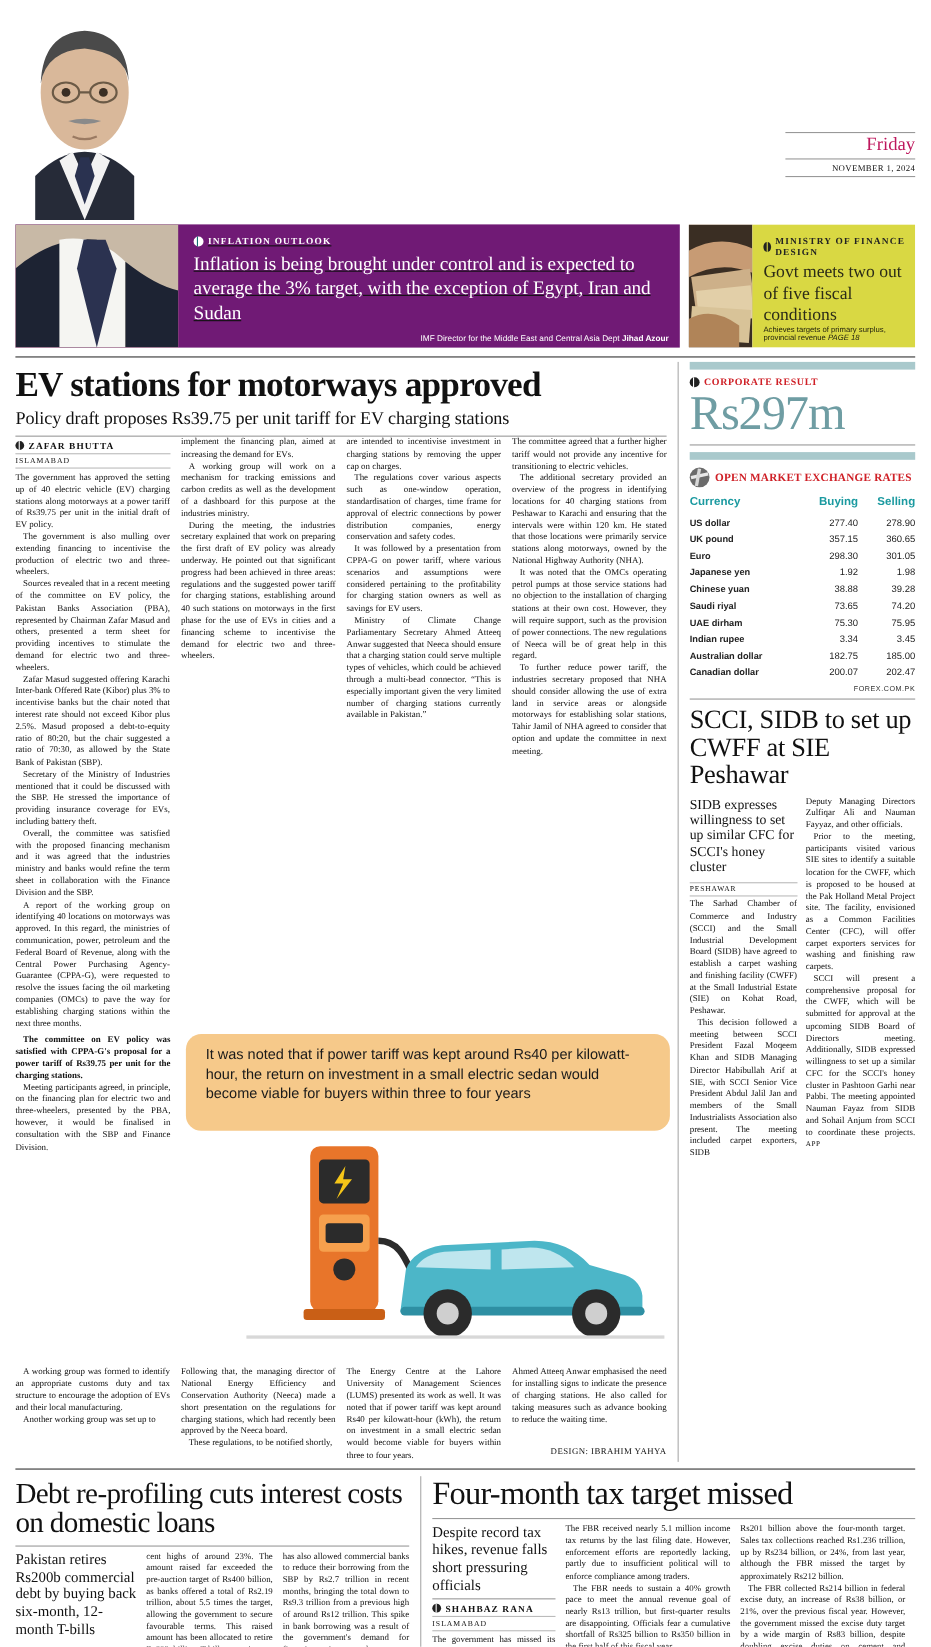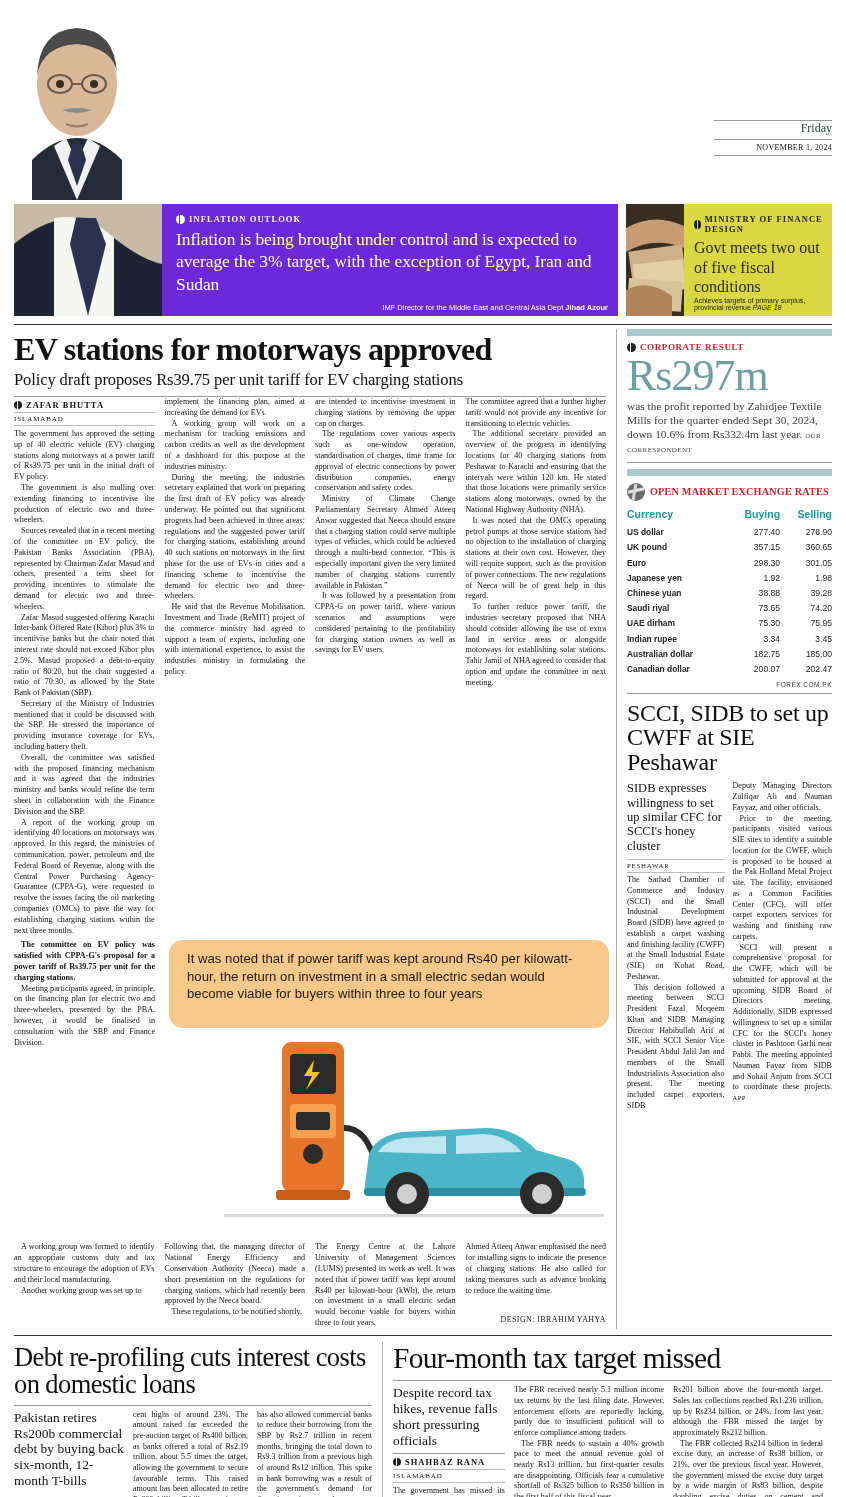--- a/index.html
+++ b/index.html
@@ -35,28 +35,28 @@
     font-family: "Liberation Serif", serif;
     font-size: 38px; color:#1a1a1a; font-variant: small-caps;
     letter-spacing:0px; line-height:1;
   }
   .logo-express {
     position:absolute; top:-2px; left:50%; margin-left:24px;
     font-family:"Liberation Sans", sans-serif;
     font-size:7px; color:#cc2127; letter-spacing:0.5px; font-weight:bold;
   }
   .dateblk { position:absolute; right:0; top:120px; width:118px; text-align:right; }
-  .dateblk .day { font-size:12px; color:#14532d; padding-bottom:3px;text-align:right; }
+  .dateblk .day { font-size:17px; color:#be185d; padding-bottom:3px;text-align:right; }
   .dateblk .rule { border-top:1px solid #999; }
   .dateblk .date { font-size:8px; letter-spacing:0.3px; padding:3px 0 3px; font-variant:small-caps; }
   .dateblk .rule2 { border-top:1px solid #999; }
 
   
   .banners { display:flex; gap:8px; height:112px; margin-top:4px; }
-  .banner-left { flex:0 0 604px; display:flex; background:#6d28d9; position:relative; overflow:hidden; }
+  .banner-left { flex:0 0 604px; display:flex; background:#701a75; position:relative; overflow:hidden;text-decoration:underline; }
   .banner-left .photo { flex:0 0 148px; position:relative; overflow:hidden; background:#b9a893; }
   .banner-left .bl-text { flex:1; padding:10px 12px 6px 14px; color:#fff; position:relative; }
   .kicker { font-family:"Liberation Serif", serif; font-size:8.5px; letter-spacing:1.1px;
             font-weight:bold; display:flex; align-items:center; gap:4px; margin-bottom:4px; }
   .kicker .globe { width:9px; height:9px; border-radius:50%; background:#fff; display:inline-block; position:relative;}
   .kicker .globe:after{content:"";position:absolute;left:3px;top:0;width:1.2px;height:9px;background:#0f6d72;}
   .banner-left h2 {
     margin:0; font-size:17.5px; font-weight:normal; line-height:1.28; letter-spacing:-0.1px;
   }
   .banner-credit { position:absolute; right:10px; bottom:4px; font-size:7.5px; font-family:"Liberation Sans", sans-serif; }
@@ -271,28 +271,27 @@
           <p>Zafar Masud suggested offering Karachi Inter-bank Offered Rate (Kibor) plus 3% to incentivise banks but the chair noted that interest rate should not exceed Kibor plus 2.5%. Masud proposed a debt-to-equity ratio of 80:20, but the chair suggested a ratio of 70:30, as allowed by the State Bank of Pakistan (SBP).</p>
           <p>Secretary of the Ministry of Industries mentioned that it could be discussed with the SBP. He stressed the importance of providing insurance coverage for EVs, including battery theft.</p>
           <p>Overall, the committee was satisfied with the proposed financing mechanism and it was agreed that the industries ministry and banks would refine the term sheet in collaboration with the Finance Division and the SBP.</p>
           <p>A report of the working group on identifying 40 locations on motorways was approved. In this regard, the ministries of communication, power, petroleum and the Federal Board of Revenue, along with the Central Power Purchasing Agency-Guarantee (CPPA-G), were requested to resolve the issues facing the oil marketing companies (OMCs) to pave the way for establishing charging stations within the next three months.</p>
         </div>
 
         <div class="lc">
           <p class="noind">implement the financing plan, aimed at increasing the demand for EVs.</p>
           <p>A working group will work on a mechanism for tracking emissions and carbon credits as well as the development of a dashboard for this purpose at the industries ministry.</p>
           <p>During the meeting, the industries secretary explained that work on preparing the first draft of EV policy was already underway. He pointed out that significant progress had been achieved in three areas: regulations and the suggested power tariff for charging stations, establishing around 40 such stations on motorways in the first phase for the use of EVs in cities and a financing scheme to incentivise the demand for electric two and three-wheelers.</p>
-          <p>He said that the Revenue Mobilisation, Investment and Trade (ReMIT) project of the commerce ministry had agreed to support a team of experts, including one with international experience, to assist the industries ministry in formulating the policy.</p>
         </div>
 
         <div class="lc">
           <p class="noind">are intended to incentivise investment in charging stations by removing the upper cap on charges.</p>
           <p>The regulations cover various aspects such as one-window operation, standardisation of charges, time frame for approval of electric connections by power distribution companies, energy conservation and safety codes.</p>
+          <p>It was followed by a presentation from CPPA-G on power tariff, where various scenarios and assumptions were considered pertaining to the profitability for charging station owners as well as savings for EV users.</p>
           <p>Ministry of Climate Change Parliamentary Secretary Ahmed Atteeq Anwar suggested that Neeca should ensure that a charging station could serve multiple types of vehicles, which could be achieved through a multi-bead connector. “This is especially important given the very limited number of charging stations currently available in Pakistan.”</p>
-          <p>It was followed by a presentation from CPPA-G on power tariff, where various scenarios and assumptions were considered pertaining to the profitability for charging station owners as well as savings for EV users.</p>
         </div>
 
         <div class="lc">
           <p class="noind">The committee agreed that a further higher tariff would not provide any incentive for transitioning to electric vehicles.</p>
           <p>The additional secretary provided an overview of the progress in identifying locations for 40 charging stations from Peshawar to Karachi and ensuring that the intervals were within 120 km. He stated that those locations were primarily service stations along motorways, owned by the National Highway Authority (NHA).</p>
           <p>It was noted that the OMCs operating petrol pumps at those service stations had no objection to the installation of charging stations at their own cost. However, they will require support, such as the provision of power connections. The new regulations of Neeca will be of great help in this regard.</p>
           <p>To further reduce power tariff, the industries secretary proposed that NHA should consider allowing the use of extra land in service areas or alongside motorways for establishing solar stations, Tahir Jamil of NHA agreed to consider that option and update the committee in next meeting.</p>
         </div>
       </div>
 
@@ -355,23 +354,20 @@
     <div class="side-col">
 
       <div class="side-rule-top"></div>
 
       <div>
         <div class="side-kicker">
           <span class="globe"></span>
           <span>CORPORATE RESULT</span>
         </div>
         <div class="bignum">Rs297m</div>
-        <div class="bigdesc">
-          <span>was the profit reported by Zahidjee Textile Mills for the quarter ended Sept 30, 2024, down 10.6% from Rs332.4m last year. </span><span class="corr">OUR CORRESPONDENT</span>
-        </div>
       </div>
 
       <div class="side-sep"></div>
       <div class="side-rule2"></div>
 
       <div>
         <div class="fx-head">
           <span class="globe-ico"></span>
           <span class="fx-title">OPEN MARKET EXCHANGE RATES</span>
         </div>

